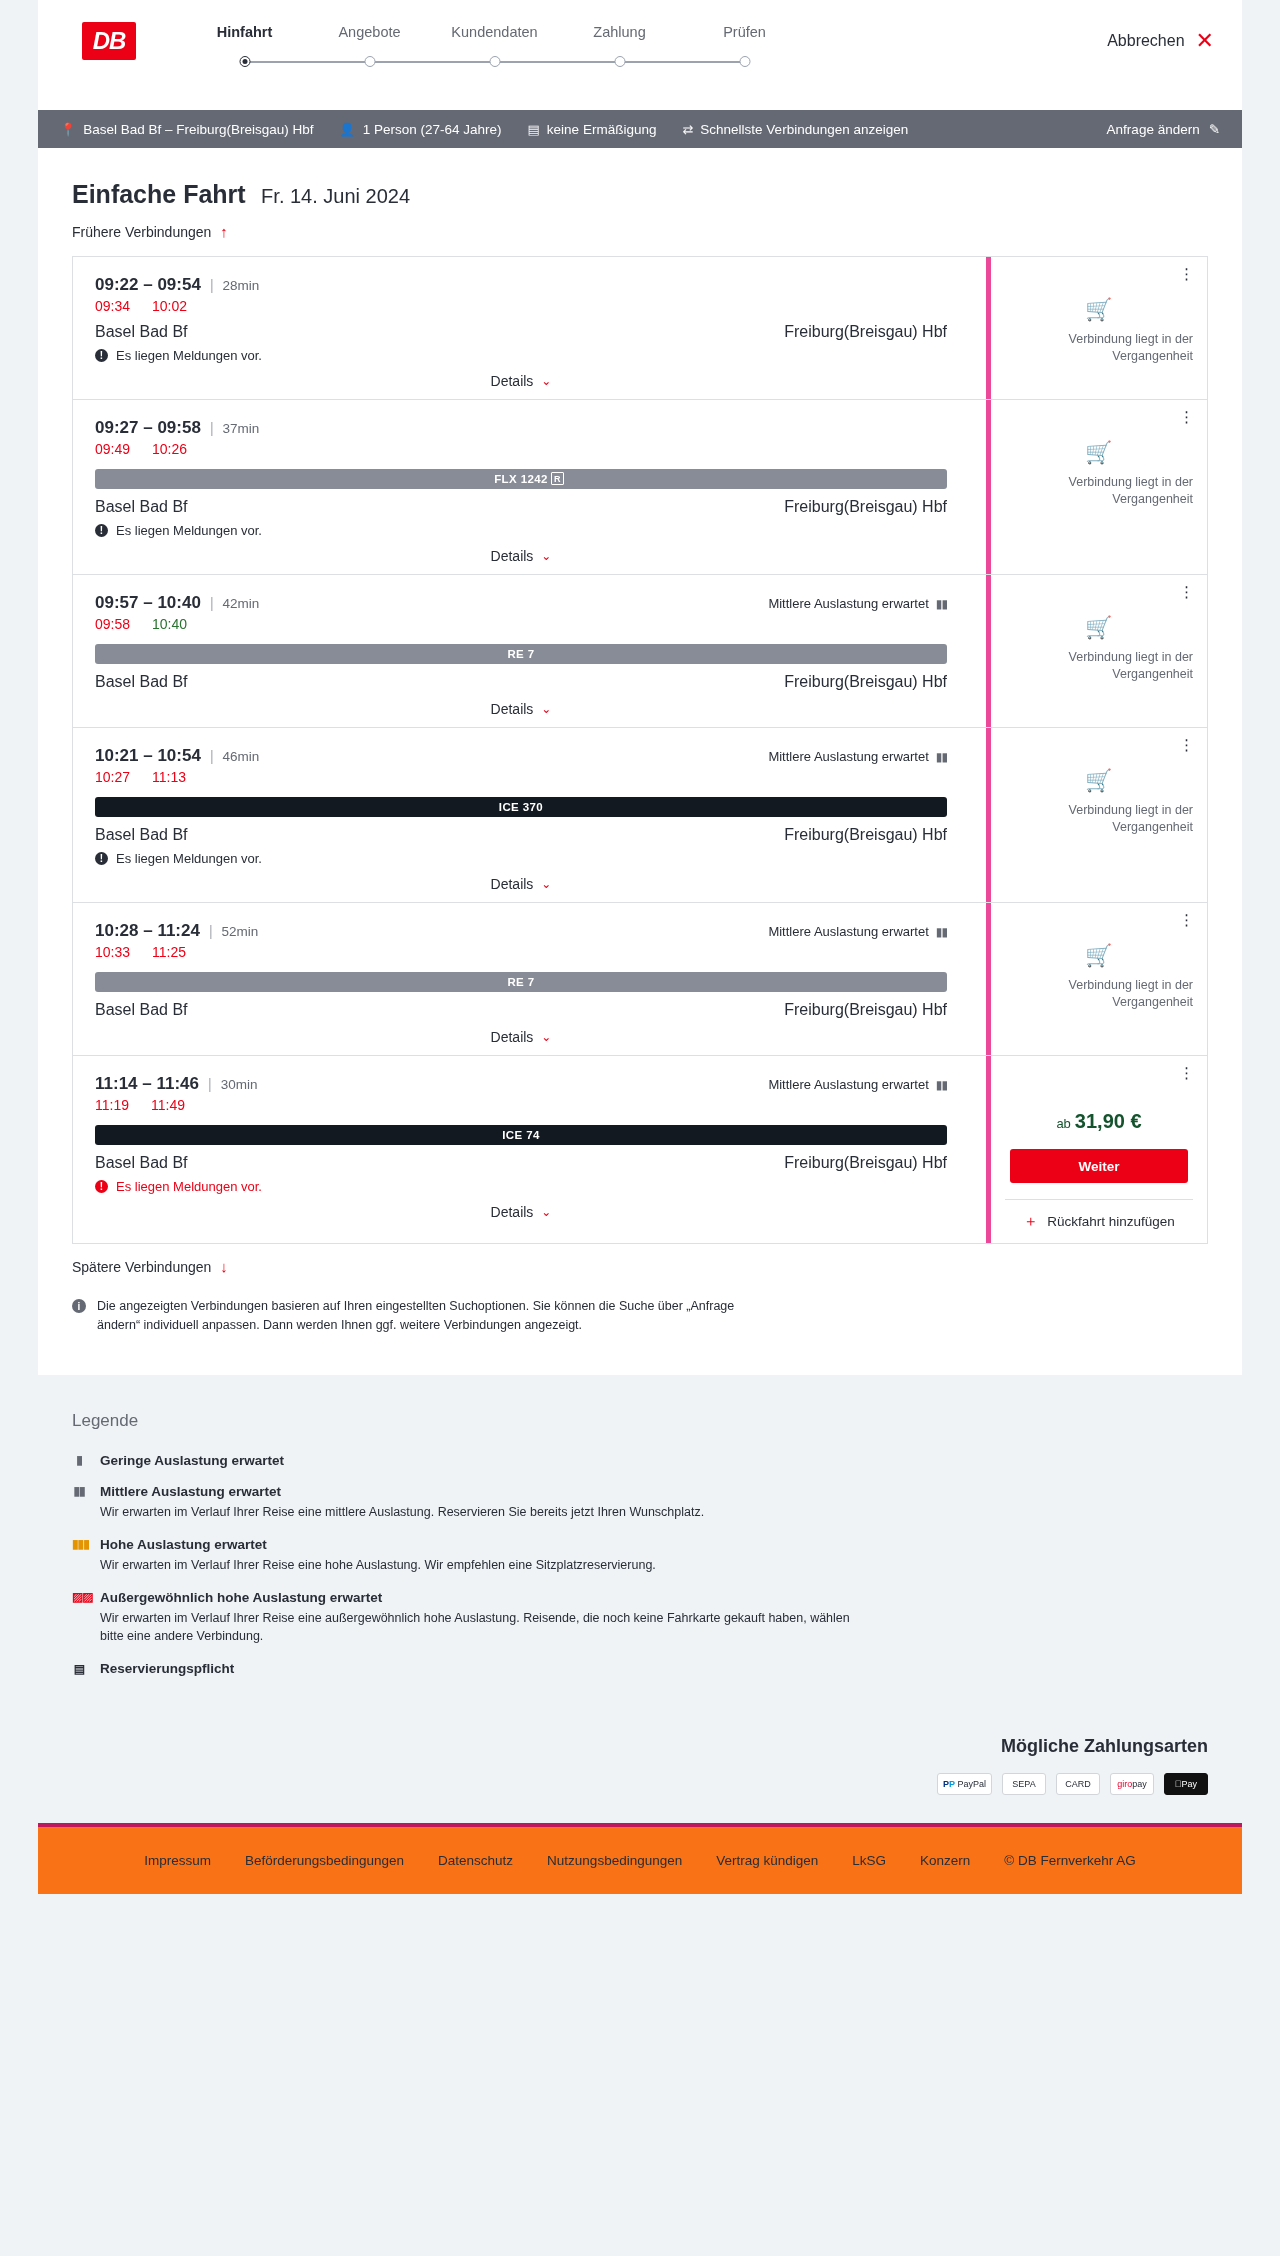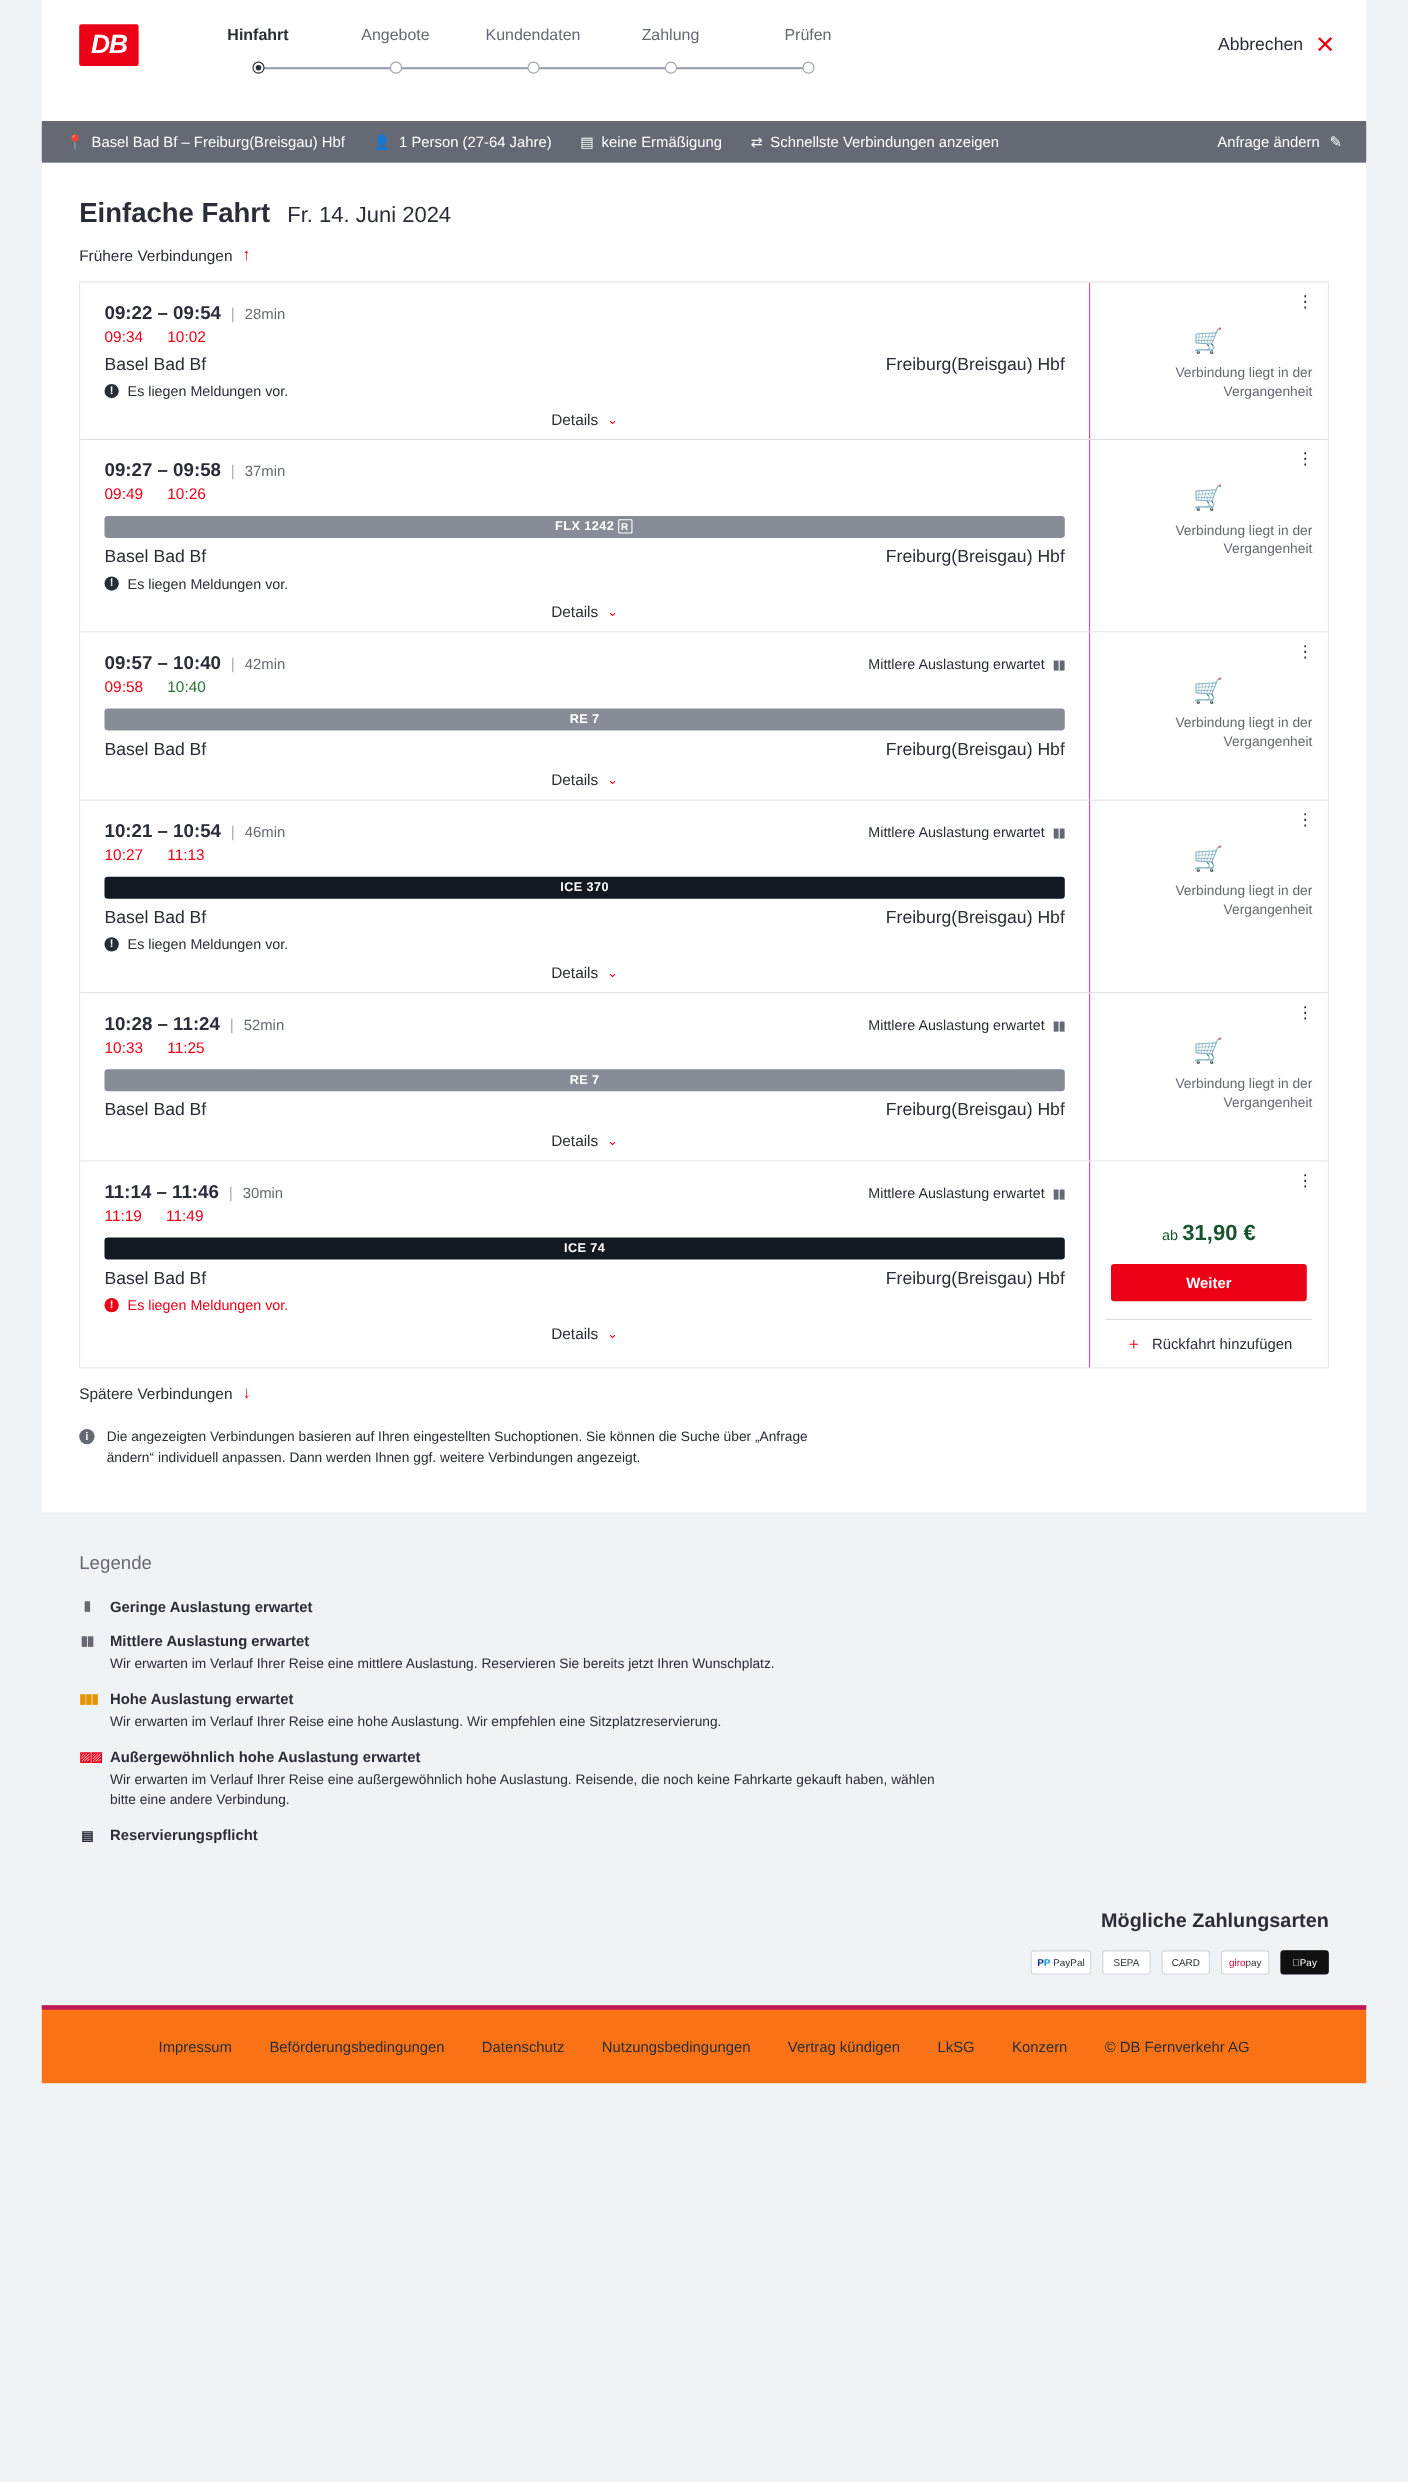--- a/index.html
+++ b/index.html
@@ -13,21 +13,21 @@
   }
   .page { width:1280px; margin:0 auto; position:relative; }
 
   
   .header {
     background:#fff;
     margin:0 38px;
     height:110px;
     display:flex;
     align-items:flex-start;
-    padding:22px 28px 0 34px;
+    padding:22px 28px 0 44px;
     position:relative;
   }
   .db-logo {
     width:54px; height:38px;
     background:#ec0016;
     color:#fff;
     font-weight:bold;
     font-size:24px;
     display:flex; align-items:center; justify-content:center;
     letter-spacing:-1px;
@@ -85,21 +85,21 @@
   .earlier, .later {
     font-size:14px; color:#282d37; margin-top:14px;
     display:flex; align-items:center; gap:9px; cursor:pointer;
   }
   .arrow { color:#ec0016; font-size:15px; }
 
   
   .cards { margin-top:16px; border:1px solid #dcdfe3; }
   .card { display:flex; border-bottom:1px solid #dcdfe3; background:#fff; }
   .card:last-child { border-bottom:none; }
-  .card-main { flex:1; padding:18px 22px 10px 22px; border-right:1px solid #ec4899; position:relative; }
+  .card-main { flex:1; padding:18px 39px 10px 22px; border-right:5px solid #ec4899; position:relative; }
   .times-row { display:flex; align-items:baseline; }
   .times { font-size:17px; font-weight:bold; }
   .pipe { color:#a8adb5; margin:0 9px; font-size:14px; }
   .dur { font-size:13.5px; color:#646973; }
   .load { margin-left:auto; font-size:13px; color:#282d37; display:flex; align-items:center; gap:7px; }
   .load-icon { letter-spacing:-1px; font-size:12px; }
   .real-row { margin-top:3px; font-size:14px; display:flex; gap:22px; }
   .real-dep { color:#ec0016; }
   .real-arr { color:#ec0016; }
   .real-arr.green { color:#2a7230; }

